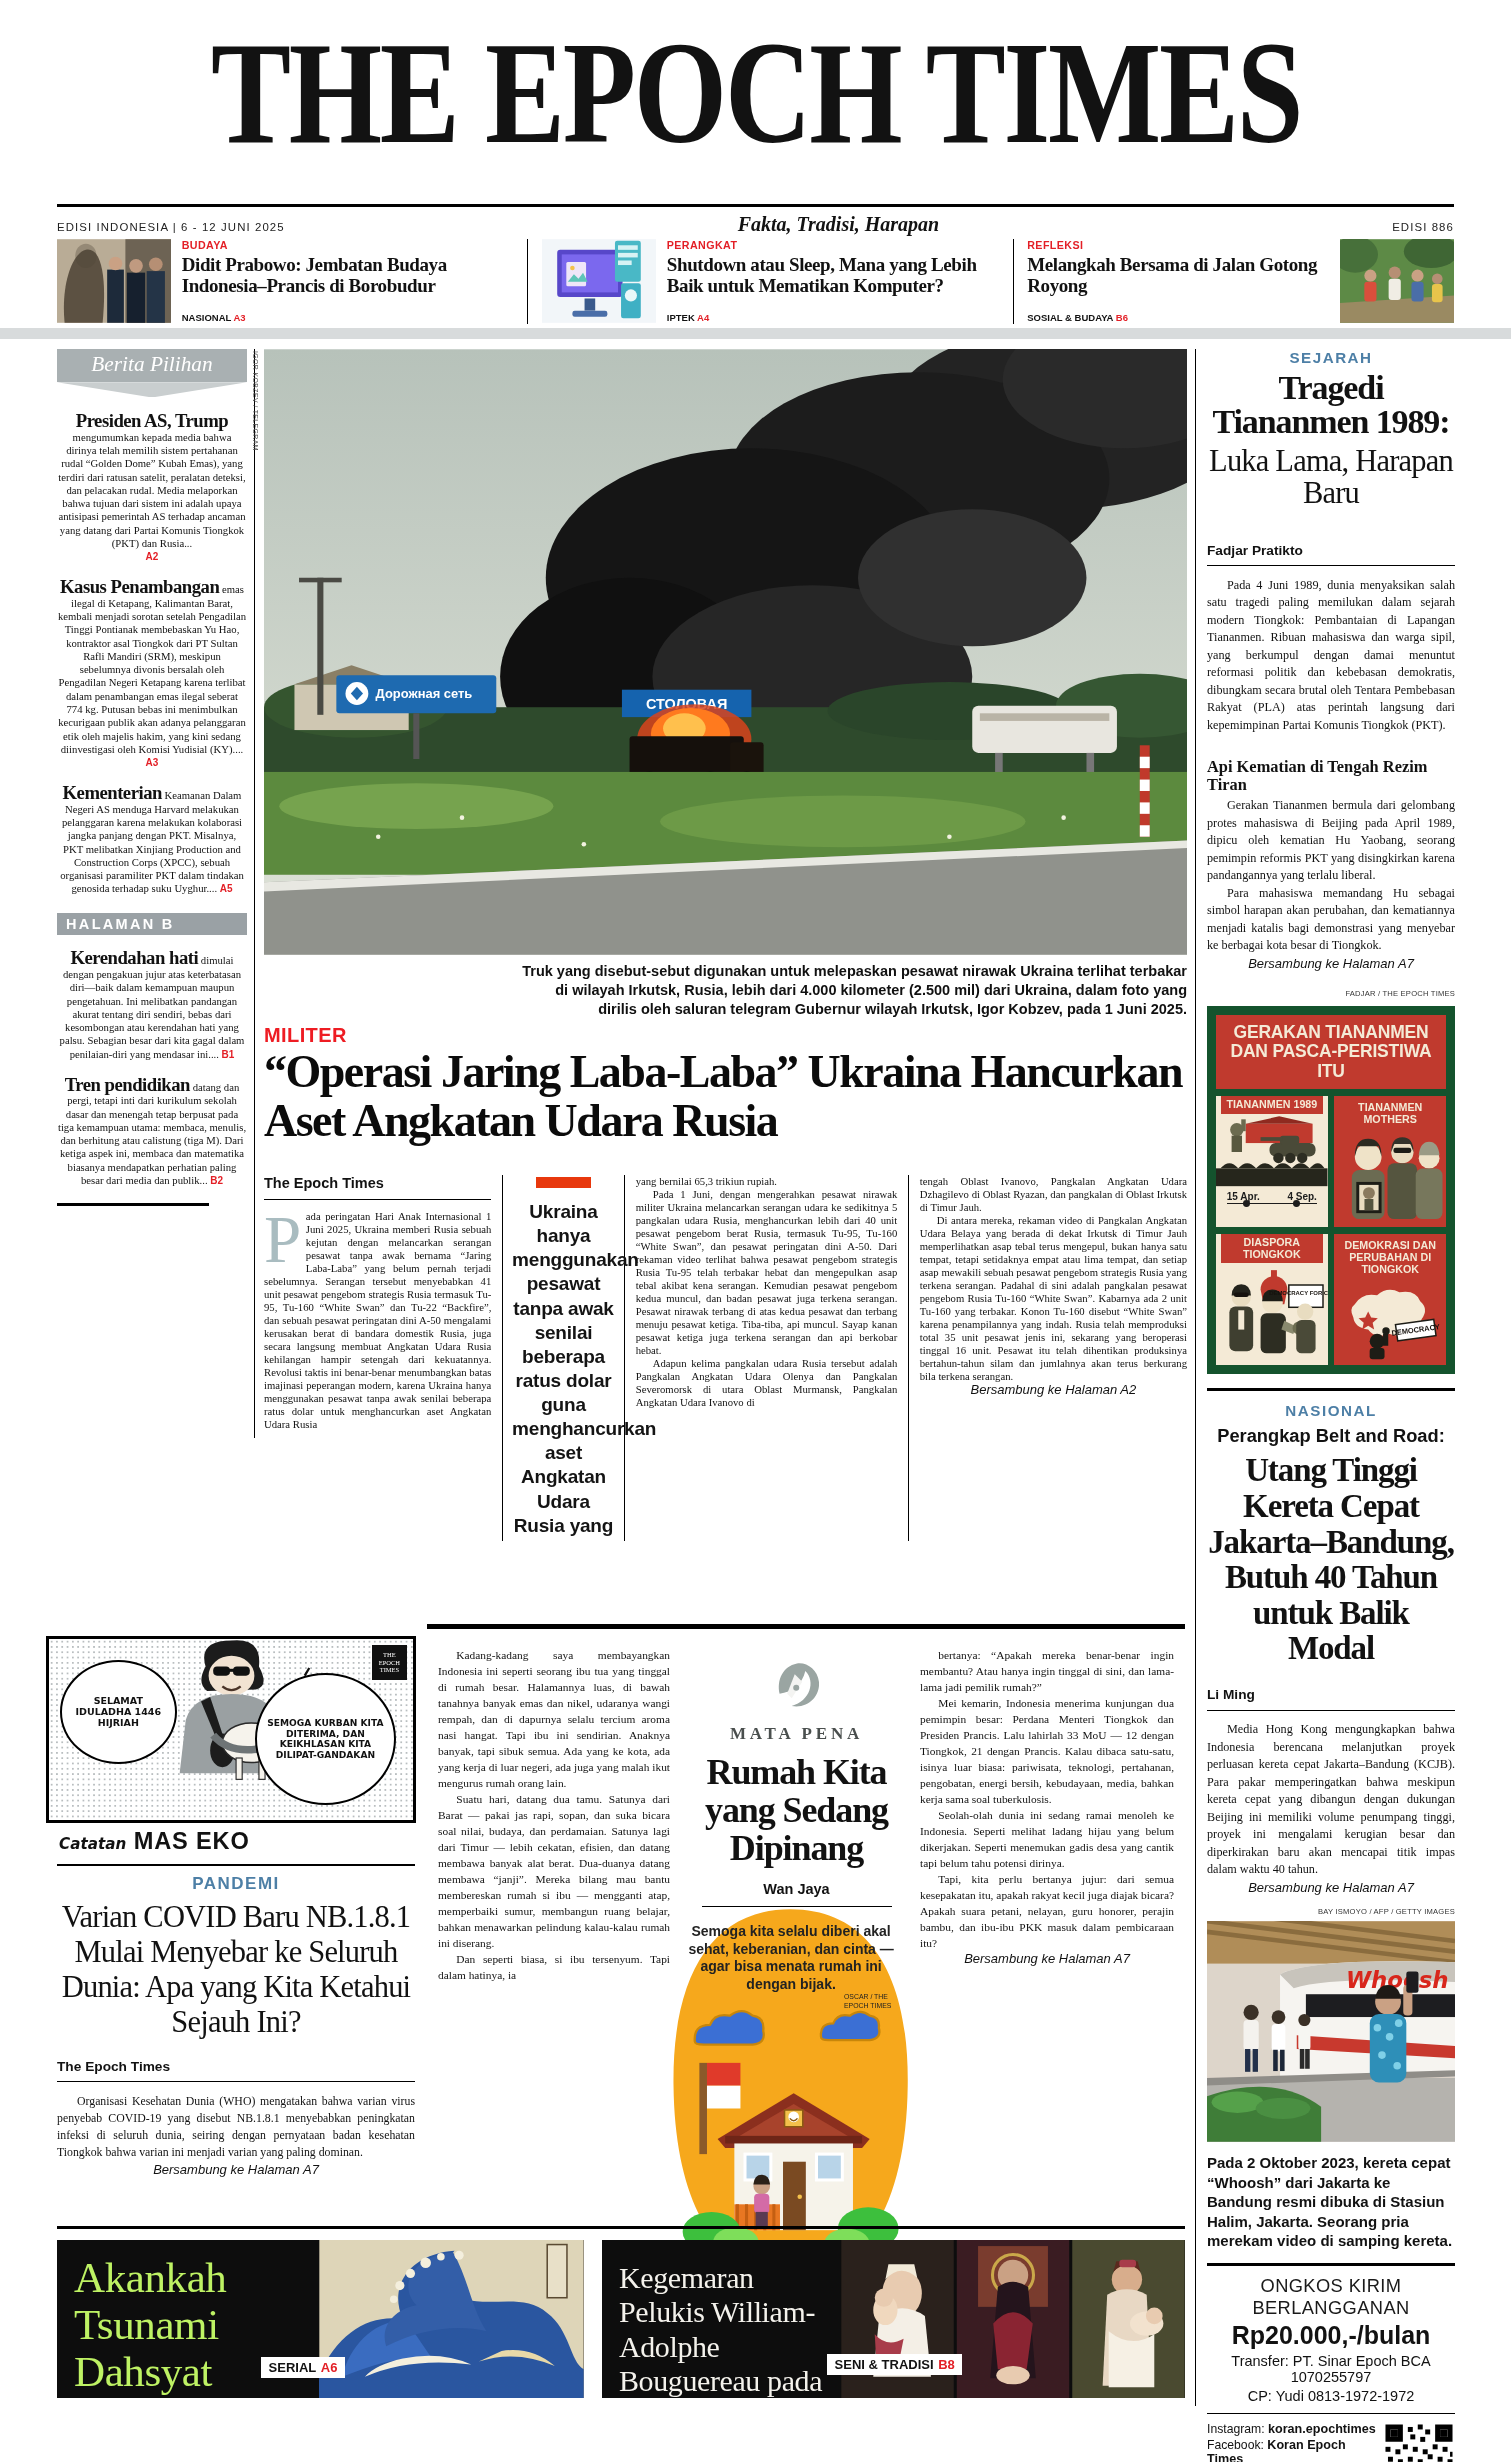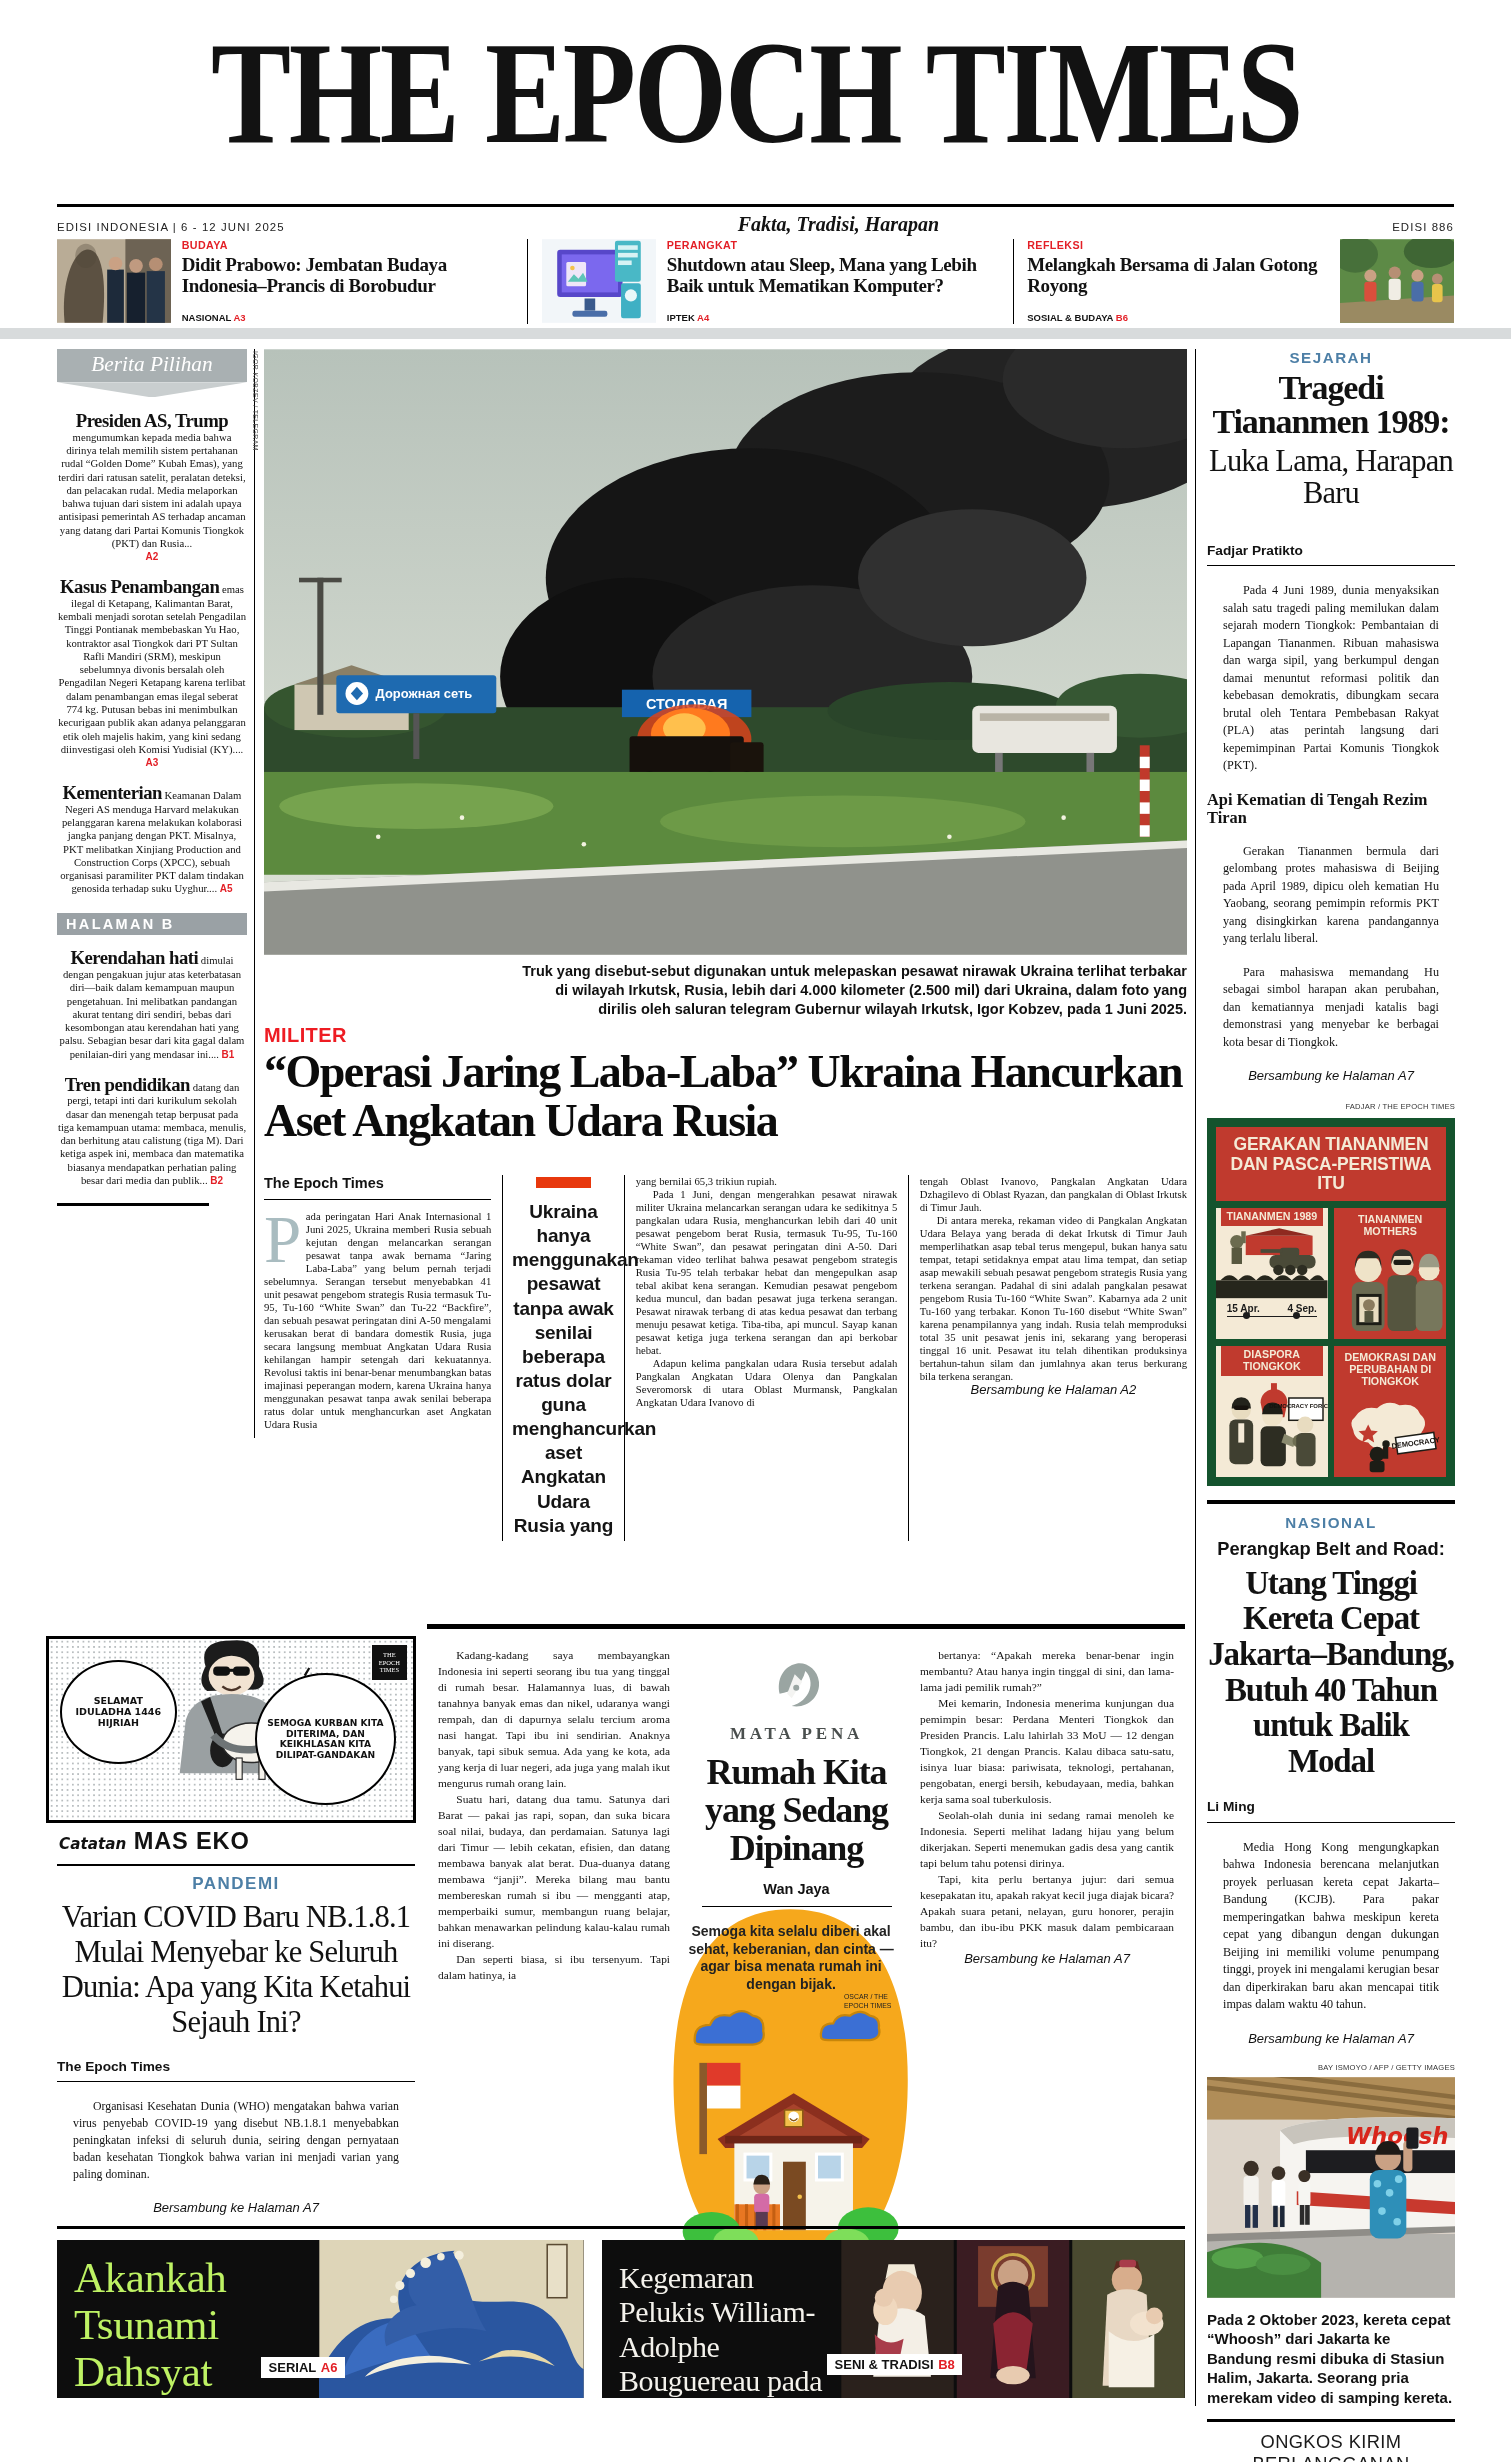--- a/index.html
+++ b/index.html
@@ -66,22 +66,22 @@
              margin-top:4.6px;text-indent:0 !important;}
   
   .rightcol{left:1207px;top:349px;width:248px;height:2113px;overflow:hidden;}
   .sec-kicker{font-family:"Liberation Sans",sans-serif;font-weight:700;font-size:15.2px;color:#4d7fa6;
               letter-spacing:1.5px;text-align:center;}
   .sej-h1{font-weight:700;font-size:34px;line-height:1.02;text-align:center;letter-spacing:-1.1px;margin-top:4.6px;}
   .sej-h2{font-weight:400;font-size:30.5px;line-height:1.05;text-align:center;letter-spacing:-0.8px;margin-top:4.6px;}
   .byline2{font-family:"Liberation Sans",sans-serif;font-weight:700;font-size:13.7px;margin-top:34px;
            padding-bottom:7.6px;border-bottom:1.5px solid #000;}
   .rbody{font-size:12.2px;line-height:17.5px;text-align:justify;margin-top:10.7px;}
-  .rbody p{margin:16px;text-indent:20px;}
-  .subhead{font-weight:700;font-size:16.4px;line-height:1.1;margin:5px 0 3px;}
+  .rbody p{margin:0;text-indent:20px;}
+  .subhead{font-weight:700;font-size:16.4px;line-height:1.1;margin:24px 0 3px;}
   .credit{font-family:"Liberation Sans",sans-serif;font-size:7.6px;color:#333;text-align:right;letter-spacing:0.2px;}
   
   .info{background:#14532d;margin-top:7.6px;padding:9.1px;}
   .info-title{background:#c03a2e;color:#f4ead6;font-family:"Liberation Sans",sans-serif;font-weight:700;
               font-size:17.5px;line-height:1.12;text-align:center;padding:7.6px 4.6px;letter-spacing:-0.2px;}
   .info-grid{display:grid;grid-template-columns:1fr 1fr;gap:6.9px;margin-top:6.9px;}
   .q{position:relative;height:131px;overflow:hidden;}
   .q-cream{background:#f4ead6;}
   .q-red{background:#c03a2e;}
   .q-label{font-family:"Liberation Sans",sans-serif;font-weight:700;font-size:10.7px;text-align:center;

